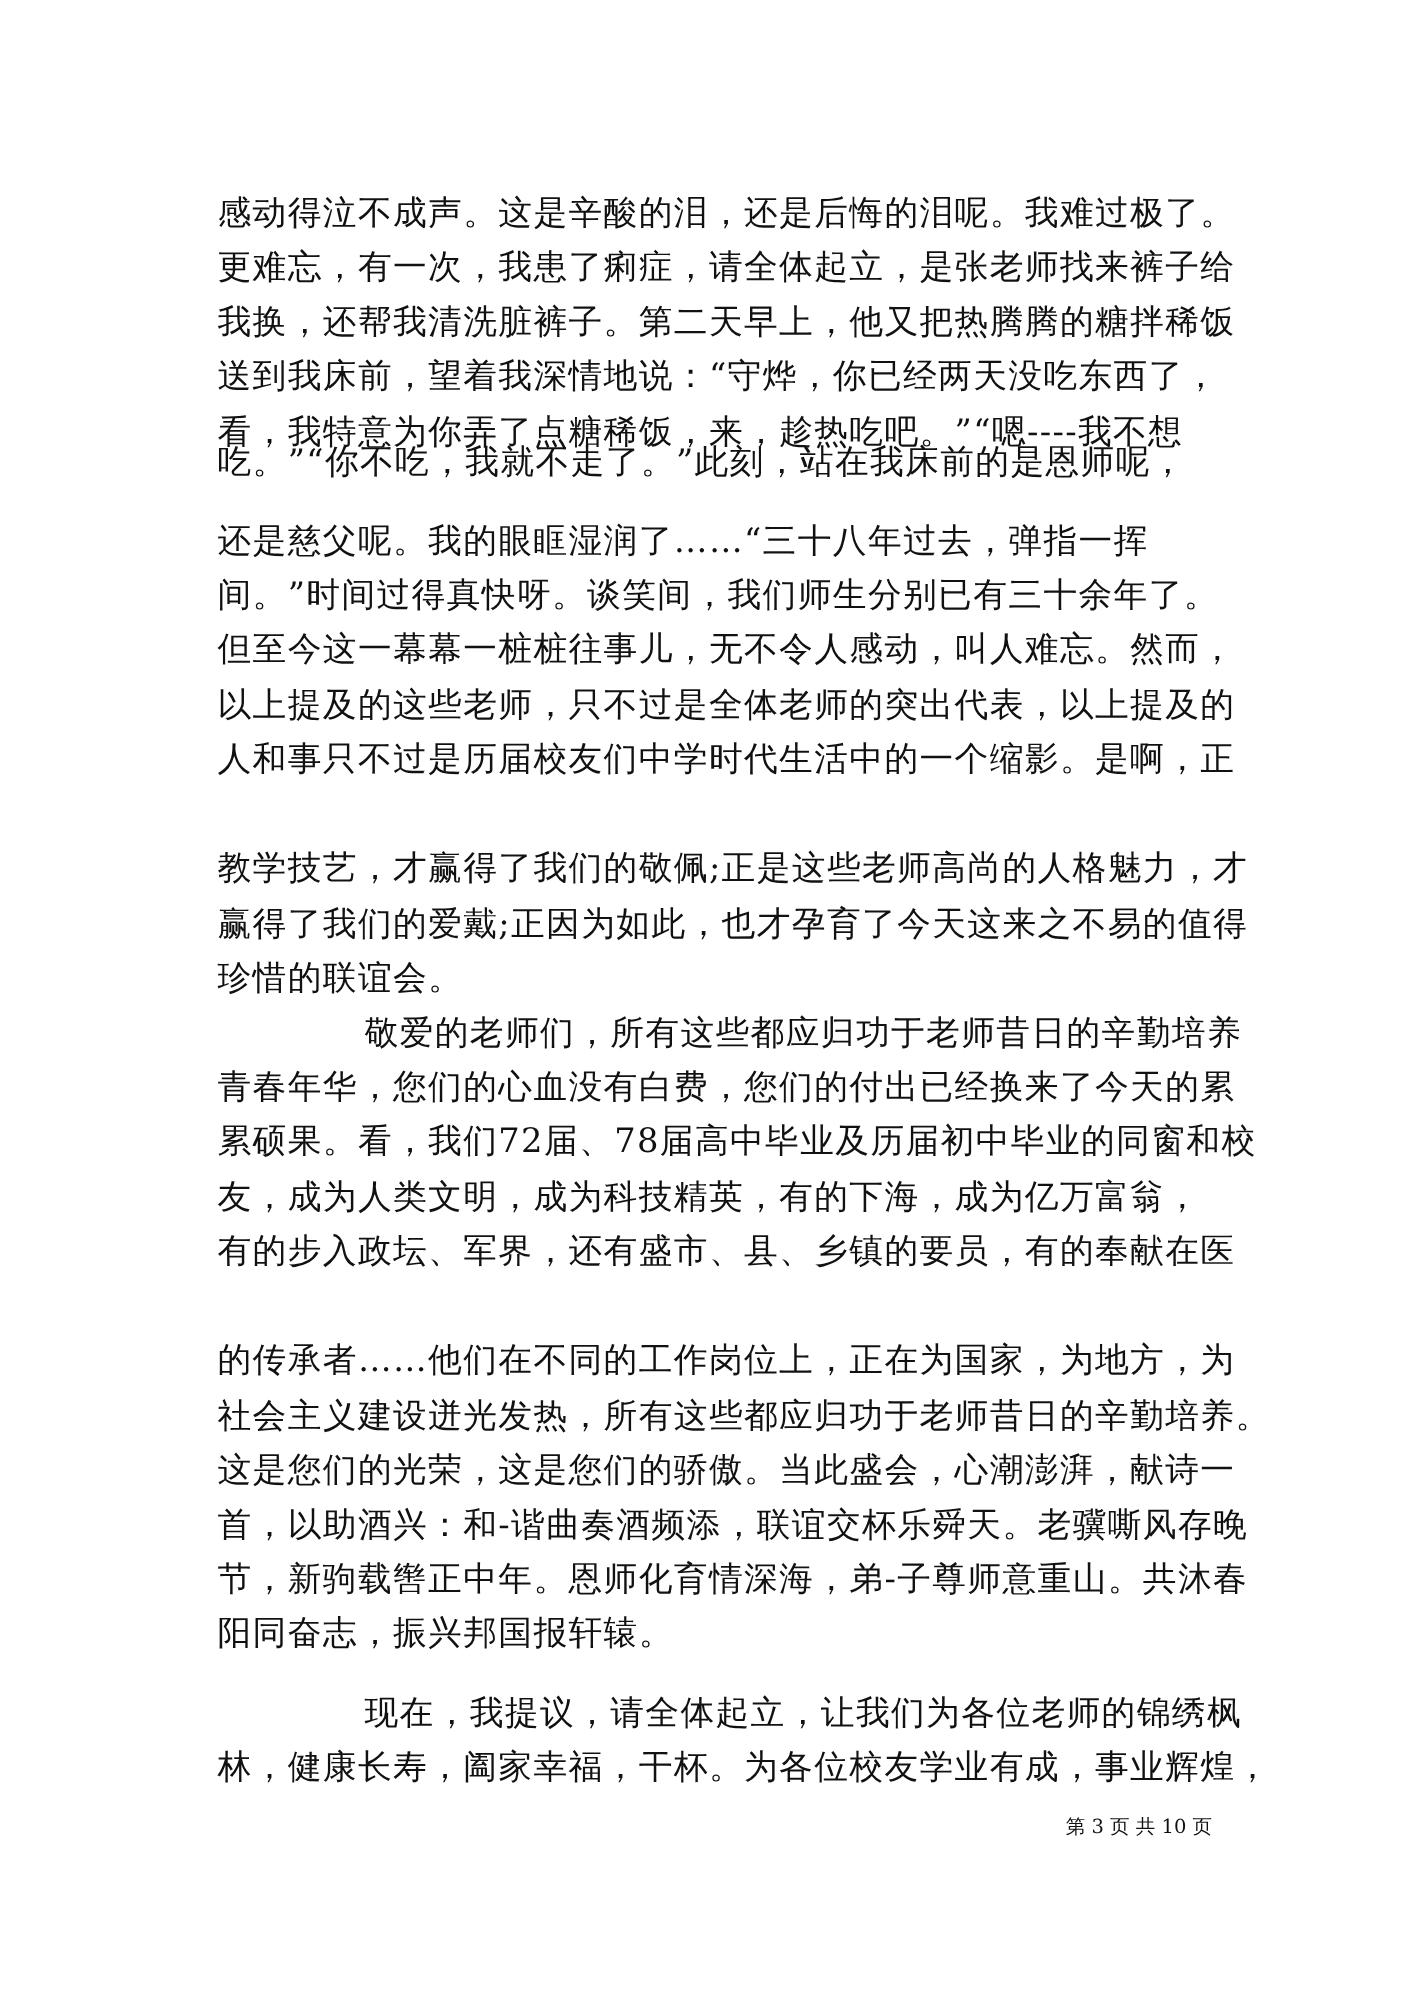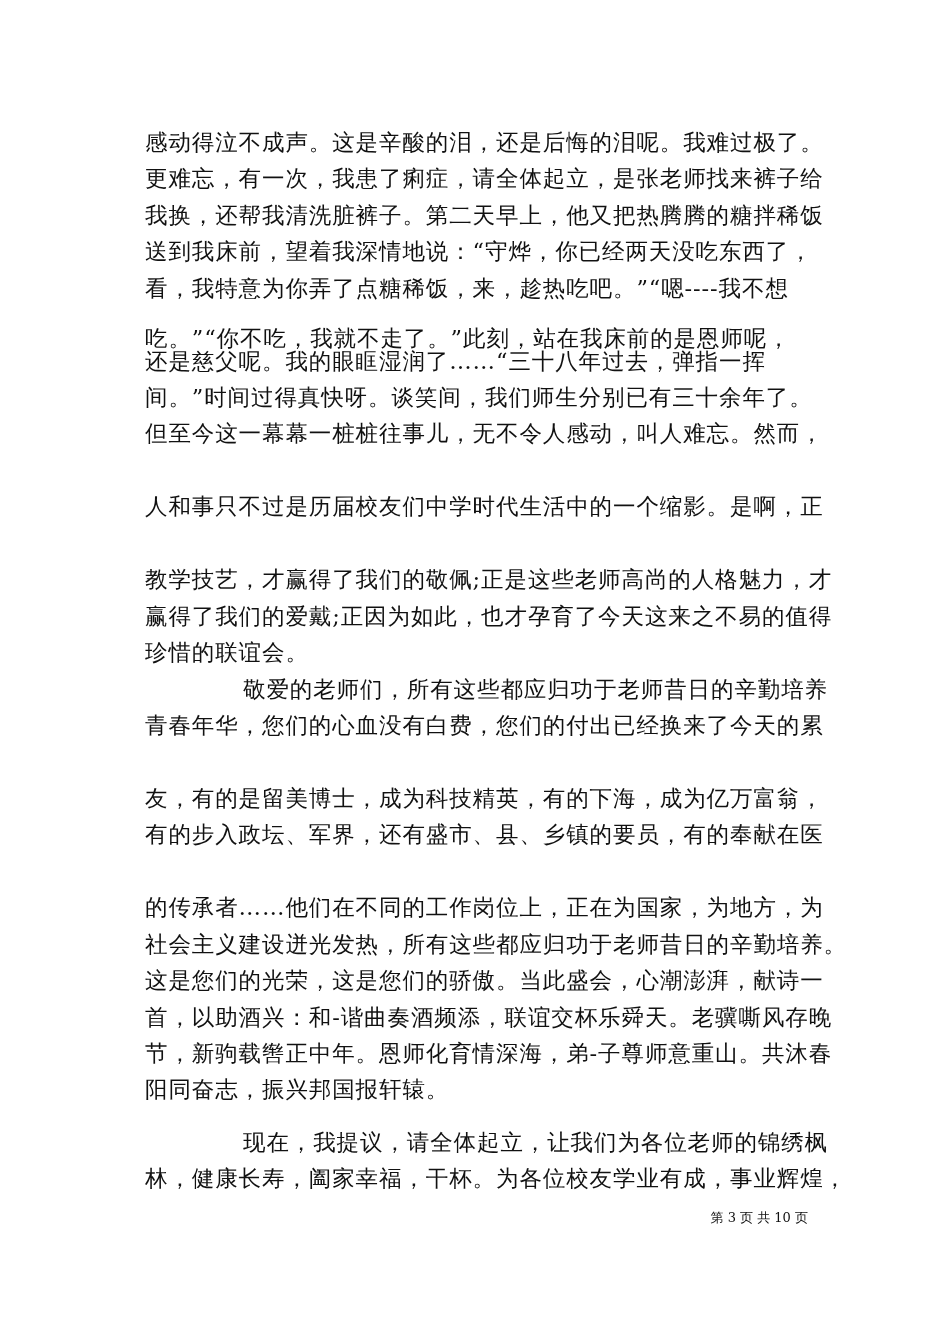--- a/index.html
+++ b/index.html
@@ -31,31 +31,33 @@
 </style>
 </head>
 <body>
 
 <div class="page">
   <div class="line" style="top:127px">感动得泣不成声。这是辛酸的泪，还是后悔的泪呢。我难过极了。</div>
   <div class="line" style="top:163px">更难忘，有一次，我患了痢症，请全体起立，是张老师找来裤子给</div>
   <div class="line" style="top:200px">我换，还帮我清洗脏裤子。第二天早上，他又把热腾腾的糖拌稀饭</div>
   <div class="line" style="top:273px">看，我特意为你弄了点糖稀饭，来，趁热吃吧。”“嗯----我不想</div>
   <div class="line" style="top:236px">送到我床前，望着我深情地说：“守烨，你已经两天没吃东西了，</div>
-  <div class="line" style="top:323px">吃。”“你不吃，我就不走了。”此刻，站在我床前的是恩师呢，</div>
+  <div class="line" style="top:293px">吃。”“你不吃，我就不走了。”此刻，站在我床前的是恩师呢，</div>
   <div class="line" style="top:346px">还是慈父呢。我的眼眶湿润了……“三十八年过去，弹指一挥</div>
   <div class="line" style="top:382px">间。”时间过得真快呀。谈笑间，我们师生分别已有三十余年了。</div>
   <div class="line" style="top:418px">但至今这一幕幕一桩桩往事儿，无不令人感动，叫人难忘。然而，</div>
+  <div class="line" style="top:455px">以上提及的这些老师，只不过是全体老师的突出代表，以上提及的</div>
   <div class="line" style="top:491px">人和事只不过是历届校友们中学时代生活中的一个缩影。是啊，正</div>
   <div class="line" style="top:564px">教学技艺，才赢得了我们的敬佩;正是这些老师高尚的人格魅力，才</div>
   <div class="line" style="top:601px">赢得了我们的爱戴;正因为如此，也才孕育了今天这来之不易的值得</div>
   <div class="line" style="top:637px">珍惜的联谊会。</div>
   <div class="line indent" style="top:674px">敬爱的老师们，所有这些都应归功于老师昔日的辛勤培养</div>
   <div class="line" style="top:710px">青春年华，您们的心血没有白费，您们的付出已经换来了今天的累</div>
-  <div class="line" style="top:783px">友，有的是留美博士，成为科技精英，有的下海，成为亿万富翁，</div>
+  <div class="line" style="top:746px">累硕果。看，我们72届、78届高中毕业及历届初中毕业的同窗和校</div>
+  <div class="line" style="top:783px">友，成为人类文明，成为科技精英，有的下海，成为亿万富翁，</div>
   <div class="line" style="top:819px">有的步入政坛、军界，还有盛市、县、乡镇的要员，有的奉献在医</div>
   <div class="line" style="top:892px">的传承者……他们在不同的工作岗位上，正在为国家，为地方，为</div>
   <div class="line" style="top:929px">社会主义建设迸光发热，所有这些都应归功于老师昔日的辛勤培养。</div>
   <div class="line" style="top:965px">这是您们的光荣，这是您们的骄傲。当此盛会，心潮澎湃，献诗一</div>
   <div class="line" style="top:1002px">首，以助酒兴：和-谐曲奏酒频添，联谊交杯乐舜天。老骥嘶风存晚</div>
   <div class="line" style="top:1038px">节，新驹载辔正中年。恩师化育情深海，弟-子尊师意重山。共沐春</div>
   <div class="line" style="top:1074px">阳同奋志，振兴邦国报轩辕。</div>
   <div class="line indent" style="top:1127px">现在，我提议，请全体起立，让我们为各位老师的锦绣枫</div>
   <div class="line" style="top:1163px">林，健康长寿，阖家幸福，干杯。为各位校友学业有成，事业辉煌，</div>
 

